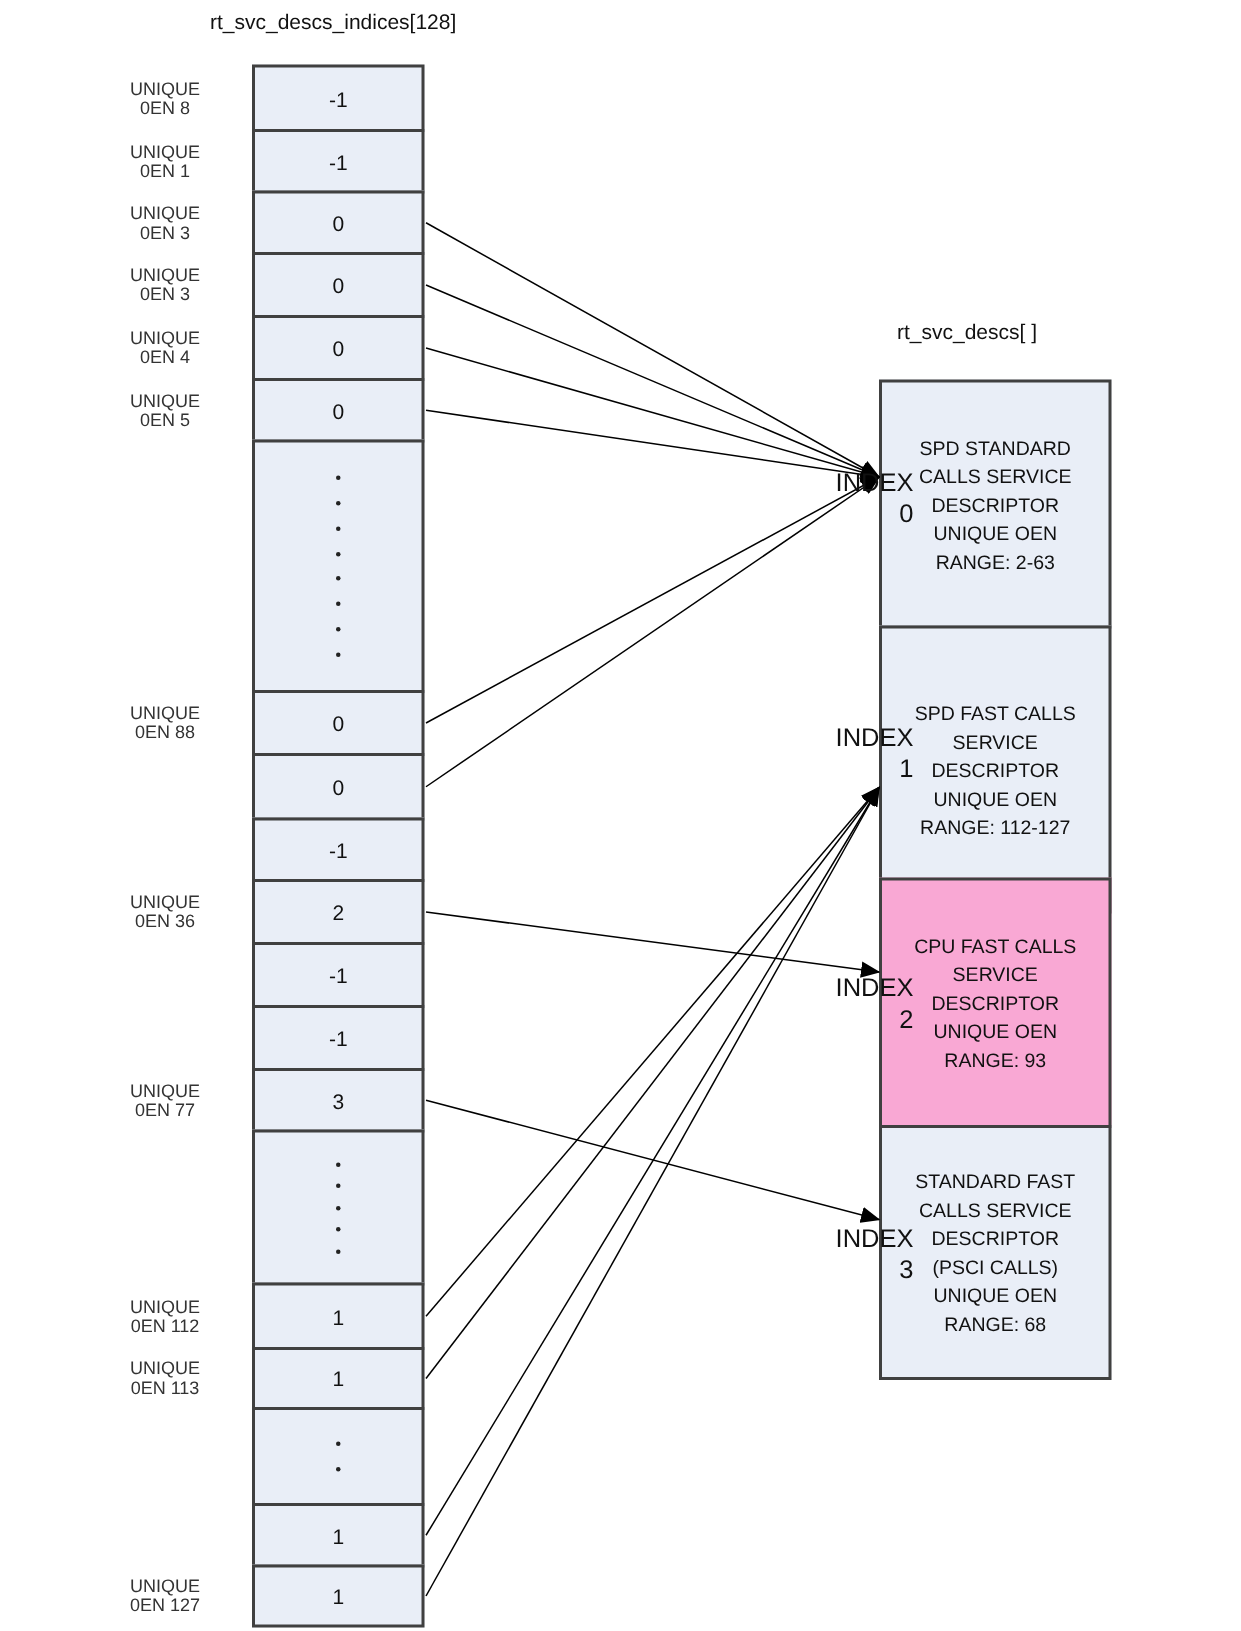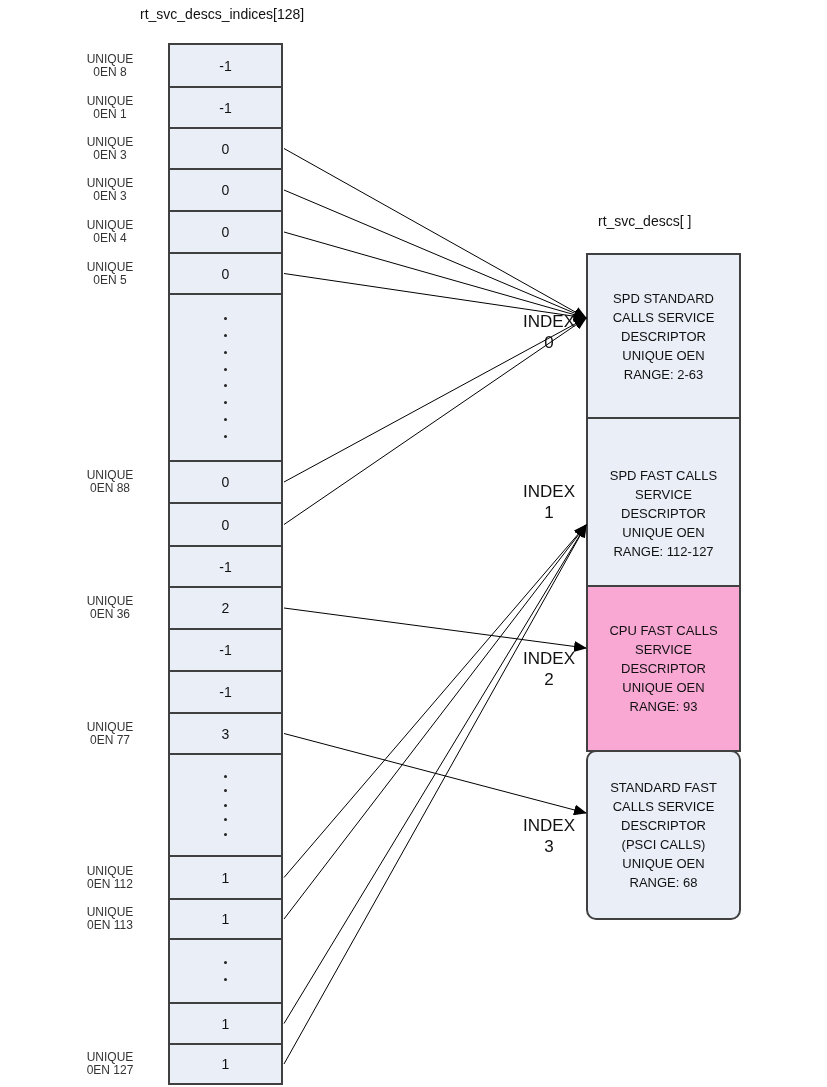--- a/index.html
+++ b/index.html
@@ -28,21 +28,21 @@
   .desc-box {
     position:absolute; left:586px; width:155px;
     background:#e9eef7; border:2px solid #404040; box-sizing:border-box;
     display:flex; flex-direction:column; align-items:center; justify-content:center;
     text-align:center; font-size:13px; line-height:19px; color:#111;
   }
 
   #arrows-svg { position:absolute; left:0; top:0; z-index:5; pointer-events:none; }
 
   .index-label {
-    position:absolute; width:120px; text-align:center; z-index:6;
+    position:absolute; width:120px; text-align:right; z-index:6;
     font-size:17px; line-height:21px; color:#111;
   }
   #cells-layer, #boxes-layer, #labels-layer, #index-layer { position:absolute; left:0; top:0; }
 </style>
 </head>
 <body>
 
 <div class="canvas">
   <div class="title left-title">rt_svc_descs_indices[128]</div>
   <div class="title right-title">rt_svc_descs[ ]</div>
@@ -185,21 +185,21 @@
         <div>UNIQUE OEN</div>
         <div>RANGE: 112-127</div>
       </div>
       <div class="desc-box" style="top: 585px; height: 167px; background: #f9a8d4; border-color: rgb(64, 64, 64);">
         <div>CPU FAST CALLS</div>
         <div>SERVICE</div>
         <div>DESCRIPTOR</div>
         <div>UNIQUE OEN</div>
         <div>RANGE: 93</div>
       </div>
-      <div class="desc-box" style="top: 750px; height: 170px; background: rgb(233, 238, 247); border-color: rgb(64, 64, 64); border-radius: 10px;">
+      <div class="desc-box" style="top: 750px; height: 170px; background: rgb(233, 238, 247); border-color: rgb(64, 64, 64);">
         <div>STANDARD FAST</div>
         <div>CALLS SERVICE</div>
         <div>DESCRIPTOR</div>
         <div>(PSCI CALLS)</div>
         <div>UNIQUE OEN</div>
         <div>RANGE: 68</div>
       </div>
     </div>
   <svg id="arrows-svg" width="827" height="1087" viewBox="0 0 827 1087">
     <defs>

